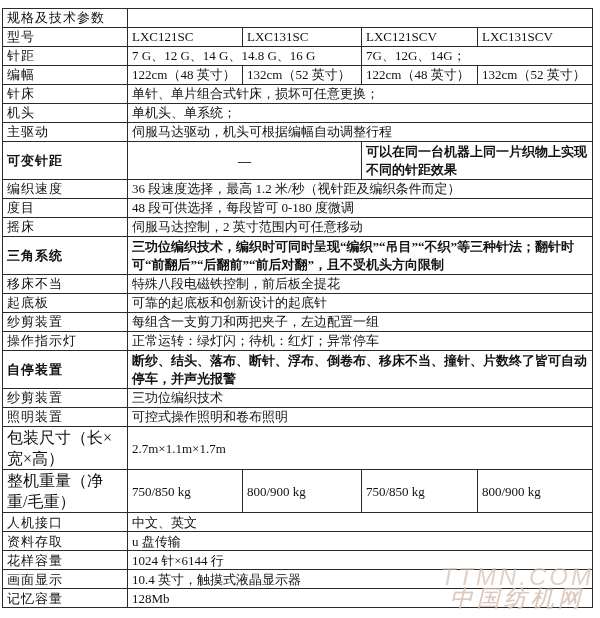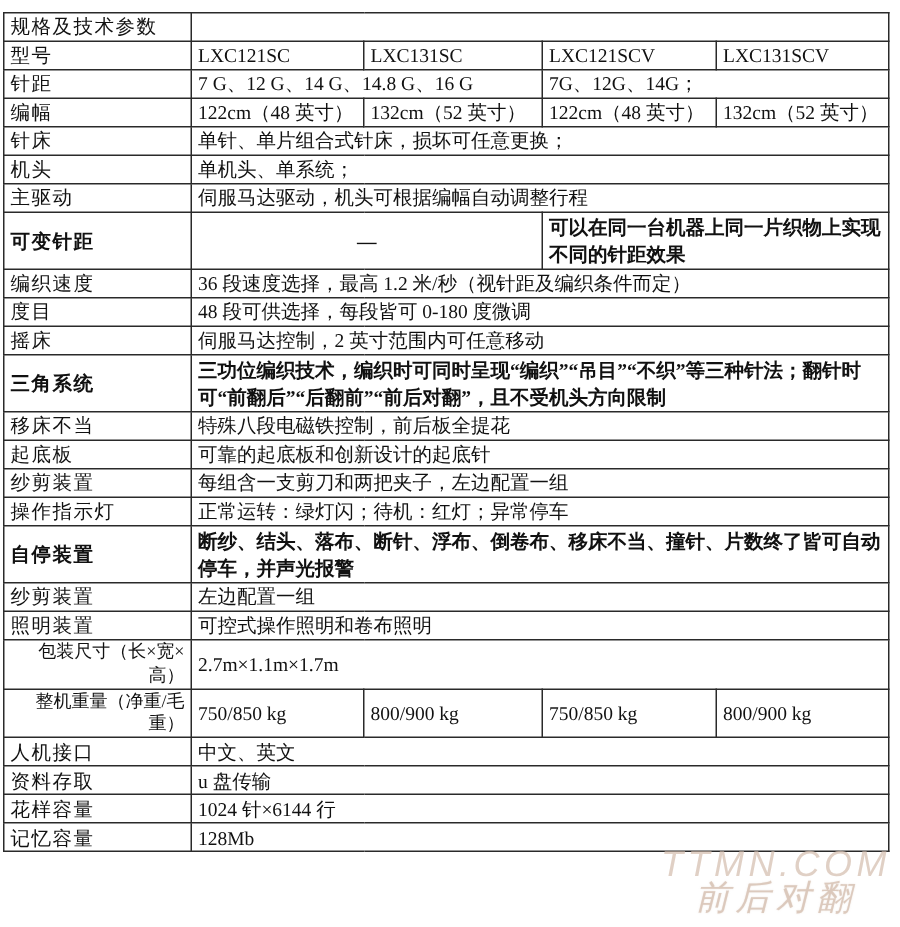--- a/index.html
+++ b/index.html
@@ -2,21 +2,21 @@
 <html><head>
 <meta charset="utf-8">
 <style>
   html,body{margin:0;padding:0;background:#fff;}
   #page{position:relative;width:600px;height:618px;background:#fff;overflow:hidden;
         font-family:"Liberation Serif","DejaVu Serif",serif;color:#111;}
   table.spec{position:absolute;left:2px;top:8px;width:590px;border-collapse:collapse;table-layout:fixed;}
   table.spec td{border:1px solid #2a2a2a;padding:0 4px;font-size:13px;line-height:1.32;
                 vertical-align:middle;overflow:hidden;white-space:normal;}
   td.lbl{padding-left:5px;letter-spacing:1px;}
-  td.lbl.small{font-size:12px;letter-spacing:0;text-align:right;}
+  td.lbl.small{font-size:16px;letter-spacing:0;}
   tr{height:19px;}
   tr.tall{height:38px;font-weight:bold;}
   td.center{text-align:center;}
   td.fs125{font-size:12.5px;}
   .watermark{position:absolute;right:6px;bottom:8px;text-align:center;pointer-events:none;
              font-family:"Liberation Sans","DejaVu Sans",sans-serif;font-weight:normal;font-style:italic;
              color:rgba(214,192,178,0.75);line-height:1.0;}
   .watermark .wm1{font-size:24px;letter-spacing:3px;}
   .watermark .wm2{font-size:23px;letter-spacing:4px;margin-top:-2px;
                   text-shadow:0 0 1px rgba(214,192,178,0.5);}
@@ -105,21 +105,21 @@
       <tr>
         <td class="lbl">操作指示灯</td>
         <td colspan="4">正常运转：绿灯闪；待机：红灯；异常停车</td>
       </tr>
       <tr class="tall">
         <td class="lbl">自停装置</td>
         <td colspan="4">断纱、结头、落布、断针、浮布、倒卷布、移床不当、撞针、片数终了皆可自动停车，并声光报警</td>
       </tr>
       <tr>
         <td class="lbl">纱剪装置</td>
-        <td colspan="4">左边配置一组</td>
+        <td colspan="4">三功位编织技术</td>
       </tr>
       <tr>
         <td class="lbl">照明装置</td>
         <td colspan="4">可控式操作照明和卷布照明</td>
       </tr>
       <tr>
         <td class="lbl small">包装尺寸（长×宽×高）</td>
         <td colspan="4">2.7m×1.1m×1.7m</td>
       </tr>
       <tr>
@@ -135,24 +135,28 @@
       </tr>
       <tr>
         <td class="lbl">资料存取</td>
         <td colspan="4">u 盘传输</td>
       </tr>
       <tr>
         <td class="lbl">花样容量</td>
         <td colspan="4">1024 针×6144 行</td>
       </tr>
       <tr>
+        <td class="lbl">画面显示</td>
+        <td colspan="4">10.4 英寸，触摸式液晶显示器</td>
+      </tr>
+      <tr>
         <td class="lbl">记忆容量</td>
         <td colspan="4">128Mb</td>
       </tr>
 
     </tbody>
   </table>
 
   <div class="watermark">
     <div class="wm1">TTMN.COM</div>
-    <div class="wm2">前后对翻</div>
+    <div class="wm2">中国纺机网</div>
   </div>
 </div>
 
 </body></html>

